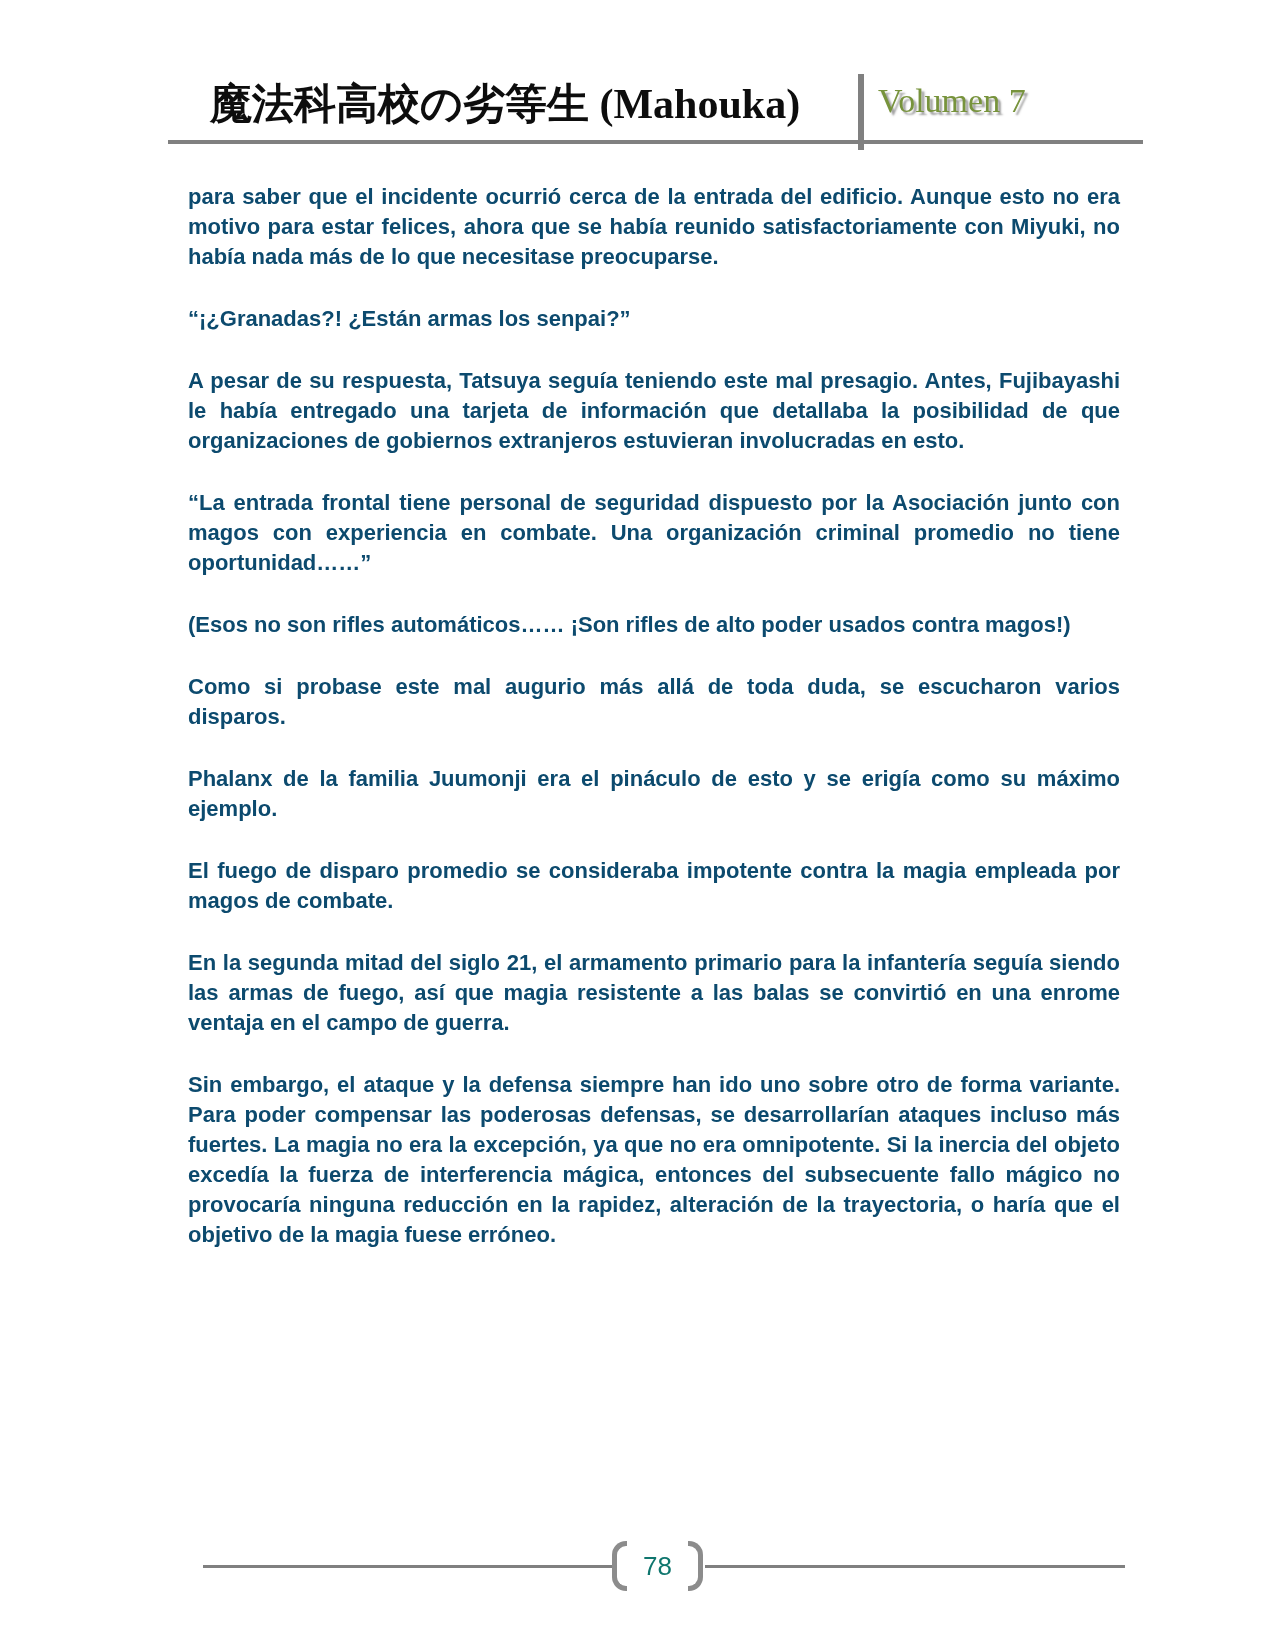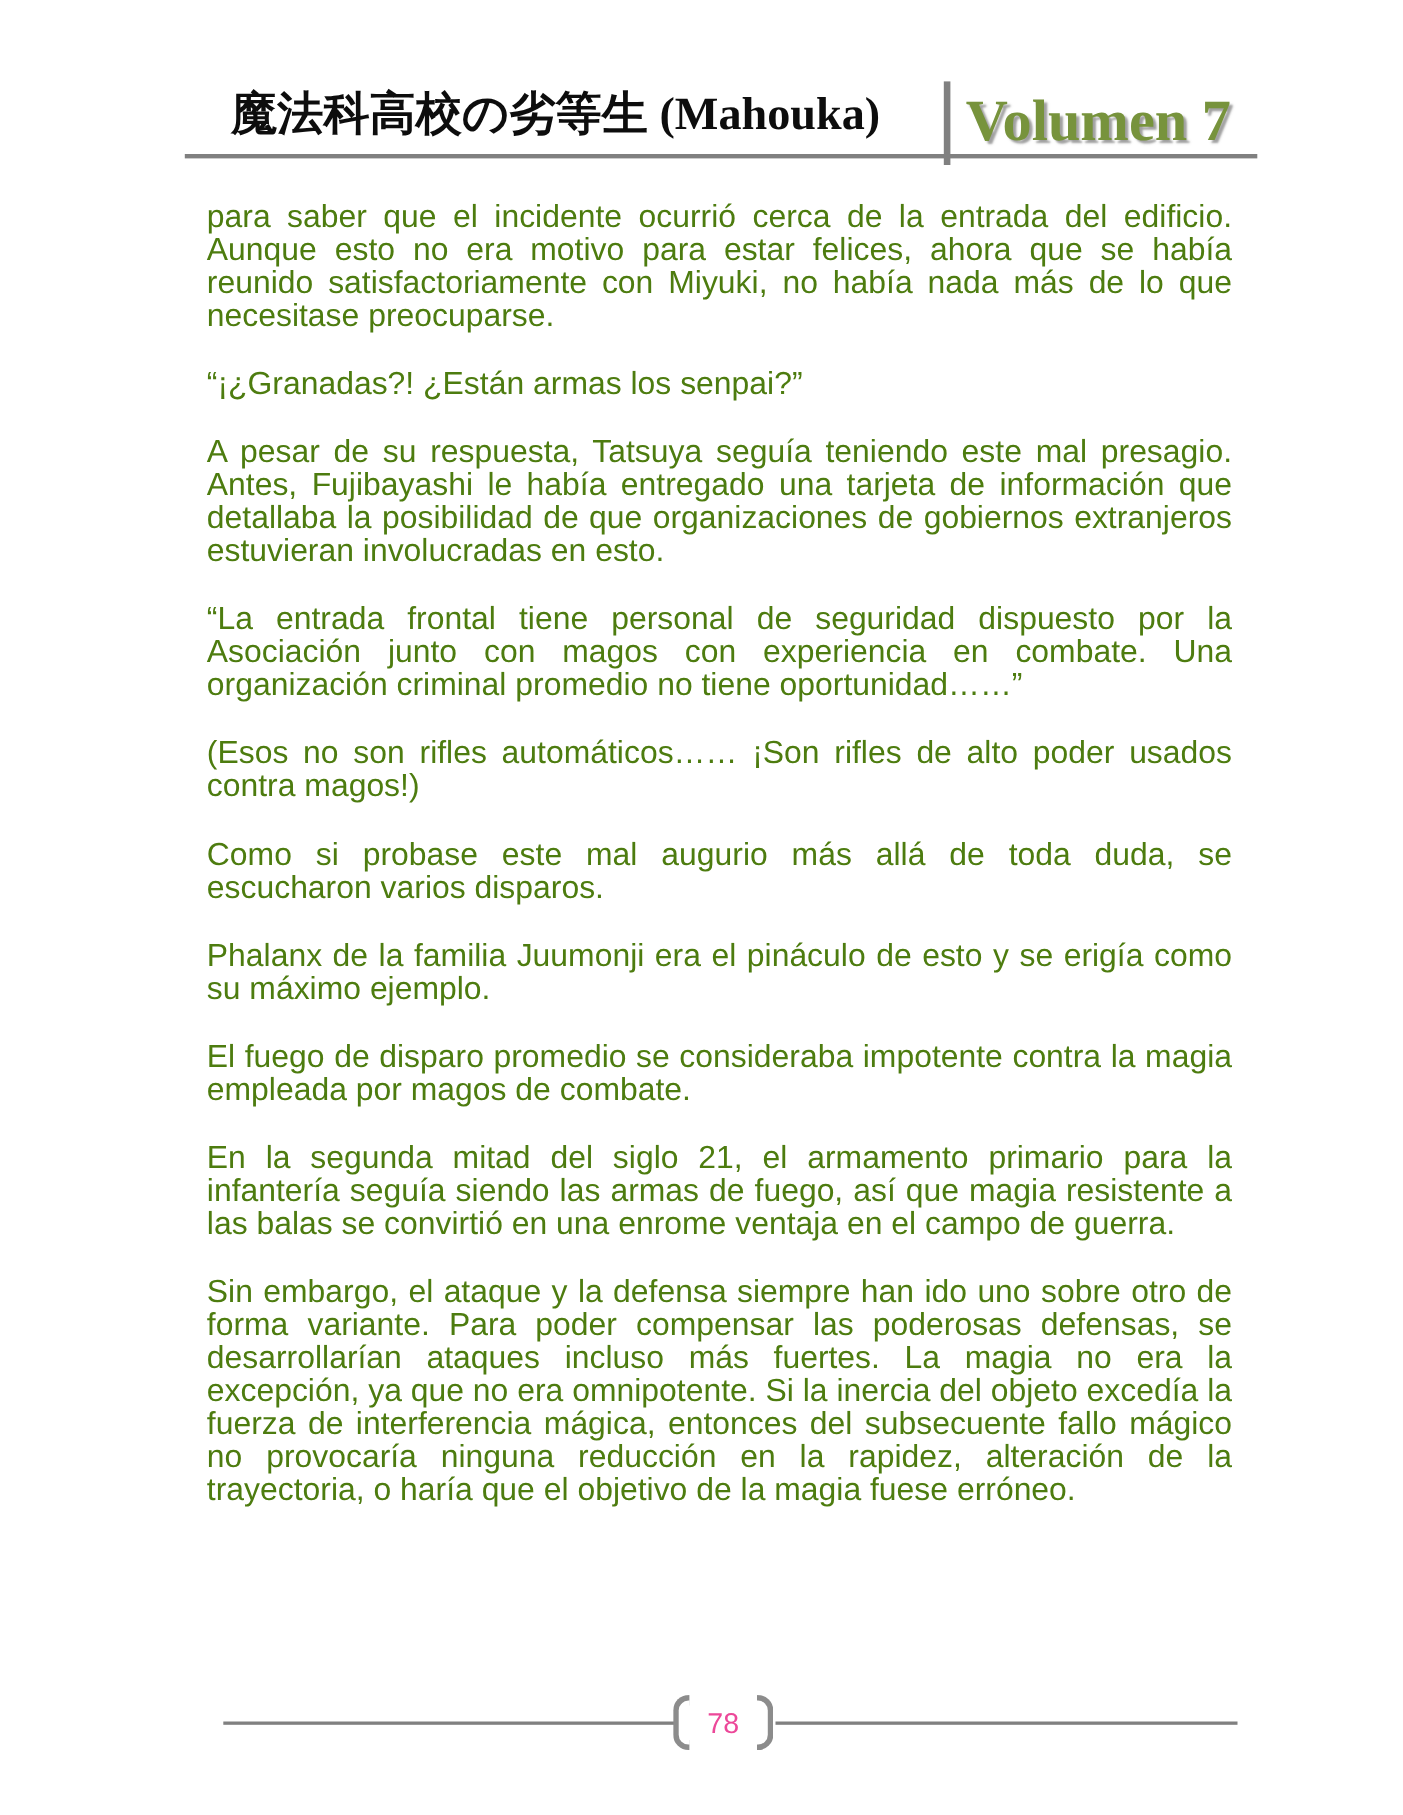--- a/index.html
+++ b/index.html
@@ -36,22 +36,22 @@
     top: 74px;
     width: 6px;
     height: 76px;
     background: #808080;
   }
   .volume-title {
     position: absolute;
     left: 858px;
     top: 84px;
     font-family: "Liberation Serif", "DejaVu Serif", serif;
-    font-weight: bold;
-    font-size: 53px;
+    font-weight: normal;
+    font-size: 34px;
     line-height: 1;
     color: #77933C;
     text-shadow: 3px 3px 2px rgba(80, 80, 80, 0.55);
     white-space: nowrap;
   }
   .header-rule {
     position: absolute;
     left: 148px;
     top: 140px;
     width: 975px;
@@ -61,24 +61,25 @@
 
   
   .body-text {
     position: absolute;
     left: 168px;
     top: 182px;
     width: 932px;
   }
   .body-text p {
     margin: 0 0 32px 0;
-    font-size: 29px;
+    font-size: 22px;
     line-height: 30px;
     text-align: justify;
-    color: #4d7c0f;
+    color: #0c4a6e;
+    font-weight: bold;
   }
 
   
   .footer-rule {
     position: absolute;
     top: 1565px;
     height: 3px;
     background: #808080;
   }
   .footer-rule-left  { left: 183px; width: 410px; }
@@ -102,21 +103,21 @@
     border-radius: 0 14px 14px 0;
   }
   .page-number {
     position: absolute;
     left: 600px;
     top: 1551px;
     width: 75px;
     text-align: center;
     font-size: 26px;
     line-height: 30px;
-    color: #ec4899;
+    color: #0f766e;
   }
 </style>
 </head>
 <body>
 
 <div class="page">
 
   <div>
     <div class="novel-title">魔法科高校の劣等生 (Mahouka)</div>
     <div class="header-separator"></div>

